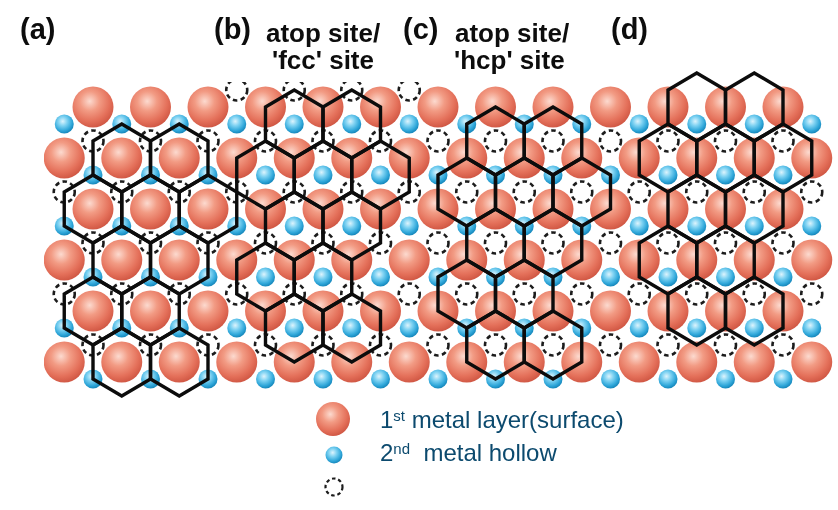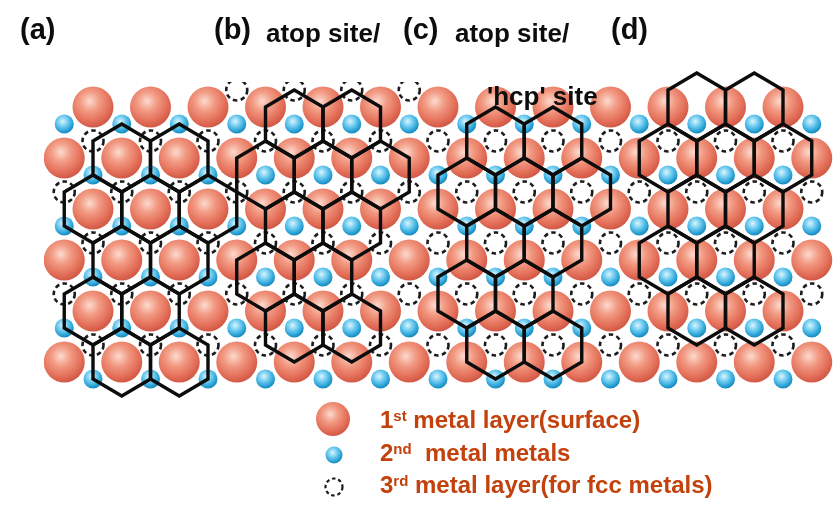--- a/index.html
+++ b/index.html
@@ -1,21 +1,21 @@
 <!DOCTYPE html>
 <html><head>
 <meta charset="utf-8">
 <style>
   html,body{margin:0;padding:0;background:#ffffff;}
   .fig{position:relative;width:838px;height:510px;background:#fff;overflow:hidden;
        font-family:"Liberation Sans",sans-serif;}
   .fig svg{position:absolute;left:0;top:0;}
   .plabel{position:absolute;font-weight:bold;font-size:29px;color:#0d0d0d;white-space:pre;}
   .ptitle{position:absolute;font-weight:bold;font-size:26px;color:#0d0d0d;white-space:pre;}
-  .legend-text{position:absolute;font-weight:bold;font-size:24px;color:#c2410c;white-space:pre;}
+  .legend-text{position:absolute;font-weight:normal;font-size:24px;color:#0c4a6e;white-space:pre;}
   .legend-text .sup{font-size:15px;vertical-align:7px;}
 </style>
 </head>
 <body>
 
 <div class="fig">
   <svg id="lattice-svg" width="838" height="510" viewBox="0 0 838 510">
       <defs>
         <radialGradient id="gradRed" cx="42%" cy="36%" r="68%">
           <stop offset="0" stop-color="#fcdacf"></stop>
@@ -329,21 +329,21 @@
       <g>
         <circle cx="333" cy="419" r="17" fill="url(#gradRed)"></circle>
         <circle cx="334" cy="455" r="8.5" fill="url(#gradBlue)"></circle>
         <circle cx="334" cy="487" r="8.5" fill="#ffffff" stroke="#1c1c1c" stroke-width="2.2" stroke-dasharray="3.5 2.8"></circle>
       </g>
     </svg>
 
   <div class="plabel" style="left: 20px; top: 13px;">(a)</div>
   <div class="plabel" style="left: 214px; top: 13px;">(b)</div>
   <div class="ptitle" style="left: 266px; top: 18px;">atop site/</div>
+  <div class="ptitle" style="left: 272px; top: 45px;">'fcc' site</div>
   <div class="plabel" style="left: 403px; top: 13px;">(c)</div>
   <div class="ptitle" style="left: 455px; top: 18px;">atop site/</div>
-  <div class="ptitle" style="left: 487px; top: 45px; margin-top: 36px;">'hcp' site</div>
+  <div class="ptitle" style="left: 454px; top: 45px;">'hcp' site</div>
   <div class="plabel" style="left: 611px; top: 13px;">(d)</div>
 
   <div class="legend-text" style="left: 380px; top: 406px;"><span>1</span><span class="sup">st</span><span> metal layer(surface)</span></div>
-  <div class="legend-text" style="left: 380px; top: 439px;"><span>2</span><span class="sup">nd</span><span>  metal metals</span></div>
-  <div class="legend-text" style="left: 380px; top: 471px;"><span>3</span><span class="sup">rd</span><span> metal layer(for fcc metals)</span></div>
+  <div class="legend-text" style="left: 380px; top: 439px;"><span>2</span><span class="sup">nd</span><span>  metal hollow</span></div>
 </div>
 
 </body></html>

